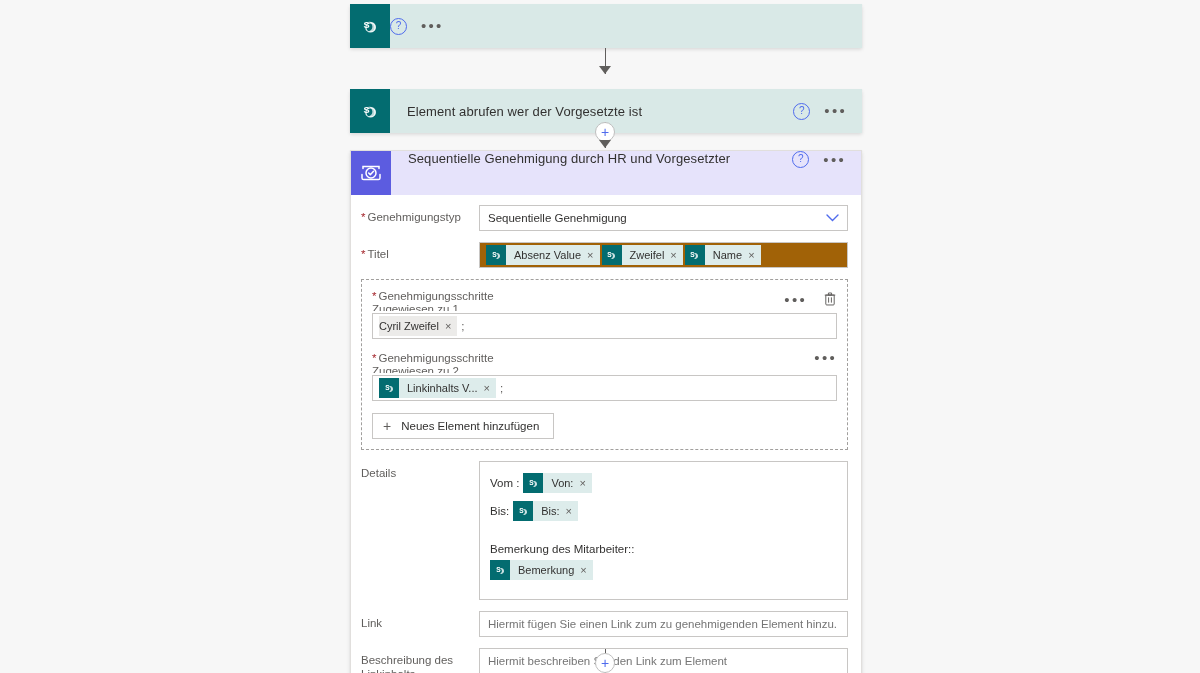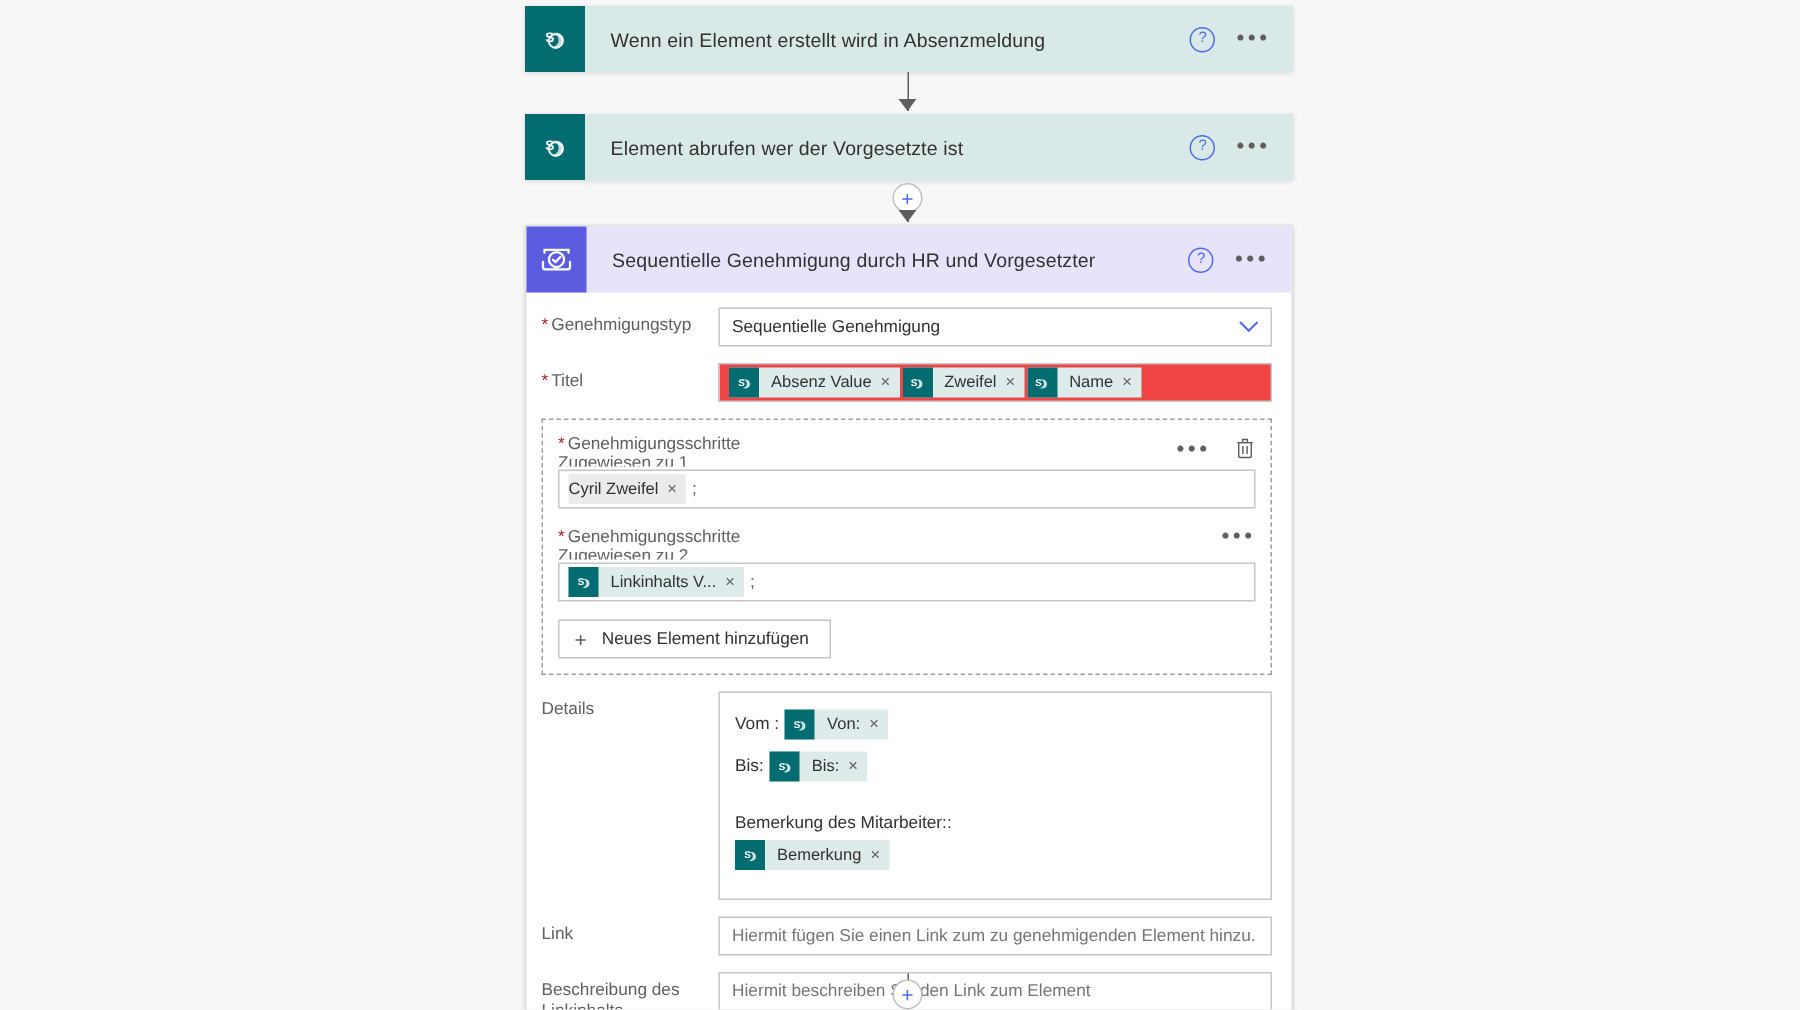--- a/index.html
+++ b/index.html
@@ -125,21 +125,21 @@
     left: 350px;
     top: 150px;
     width: 512px;
     box-sizing: border-box;
     background: #ffffff;
     border: 1px solid #e1dfdd;
     box-shadow: 0 0.3px 0.9px rgba(0,0,0,.10), 0 1.6px 3.6px rgba(0,0,0,.13);
   }
   .approval-head {
     display: flex;
-    align-items: center;
+    align-items: flex-start;
     height: 44px;
     background: #e6e3fb;
   }
   .approval-icon {
     width: 40px; height: 44px;
     flex: 0 0 40px;
     background: #5c5ce0;
     display: flex;
     align-items: center;
     justify-content: center;
@@ -182,21 +182,21 @@
   .text-input.placeholder { color: #a19f9d; }
   .dropdown-chevron {
     margin-left: auto;
     color: #4f6bed;
     font-size: 12px;
     line-height: 10px;
   }
 
   .token-input {
     border: 1px solid #c8c6c4;
-    background: #ef4444;
+    background: #a16207;
     min-height: 26px;
     display: flex;
     align-items: center;
     flex-wrap: wrap;
     padding: 2px 6px;
     gap: 2px;
     box-sizing: border-box;
   }
 
   .token {
@@ -320,32 +320,31 @@
   <div class="flow-card" style="top:4px;">
     <div class="card-head">
       <div class="app-icon">
         <svg width="22" height="22" viewBox="0 0 24 24">
           <circle cx="9" cy="9" r="6.2" fill="#ffffff" opacity="0.0"></circle>
           <text x="5" y="14" font-family="Liberation Sans, sans-serif" font-size="10" font-weight="bold" fill="#ffffff">S</text>
           <path d="M12.5 8.5a5 5 0 1 1-5 5 5 5 0 0 1 5-5z" fill="none" stroke="#ffffff" stroke-width="1.4" opacity="0.9"></path>
           <path d="M13 7.5c3 0 5.5 2.4 5.5 5.5S16 18.5 13 18.5c-1 0-2-.3-2.8-.8 2.5-.3 4.4-2.4 4.4-5s-1.9-4.7-4.4-5c.8-.5 1.8-.2 2.8-.2z" fill="#ffffff" opacity="0.75"></path>
         </svg>
       </div>
-      <div class="card-title">Wenn ein Element erstellt wird in Absenzmeldung</div>
       <div class="card-actions">
         <div class="help-icon">?</div>
         <div class="dots-icon">•••</div>
       </div>
     </div>
   </div>
 
   <div class="connector" style="top:48px; height:26px;"></div>
   <div class="arrow-head" style="top:66px;"></div>
 
-  <div class="flow-card" style="top:76px;">
+  <div class="flow-card" style="top:89px;">
     <div class="card-head">
       <div class="app-icon">
         <svg width="22" height="22" viewBox="0 0 24 24">
           <text x="5" y="14" font-family="Liberation Sans, sans-serif" font-size="10" font-weight="bold" fill="#ffffff">S</text>
           <path d="M12.5 8.5a5 5 0 1 1-5 5 5 5 0 0 1 5-5z" fill="none" stroke="#ffffff" stroke-width="1.4" opacity="0.9"></path>
           <path d="M13 7.5c3 0 5.5 2.4 5.5 5.5S16 18.5 13 18.5c-1 0-2-.3-2.8-.8 2.5-.3 4.4-2.4 4.4-5s-1.9-4.7-4.4-5c.8-.5 1.8-.2 2.8-.2z" fill="#ffffff" opacity="0.75"></path>
         </svg>
       </div>
       <div class="card-title">Element abrufen wer der Vorgesetzte ist</div>
       <div class="card-actions">

